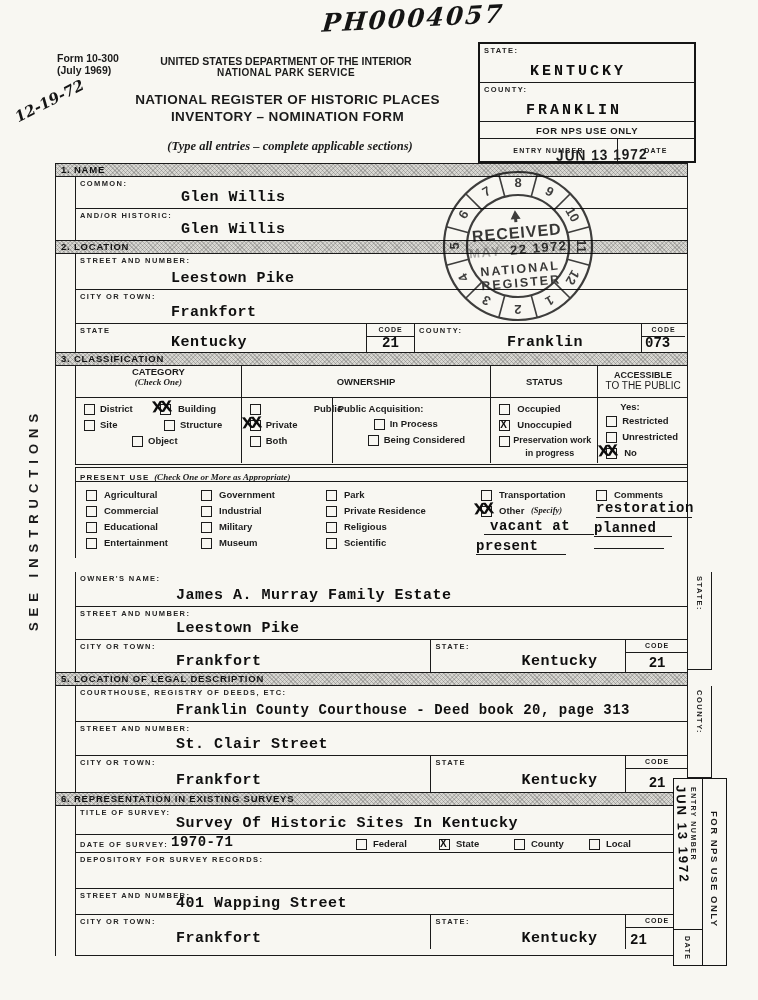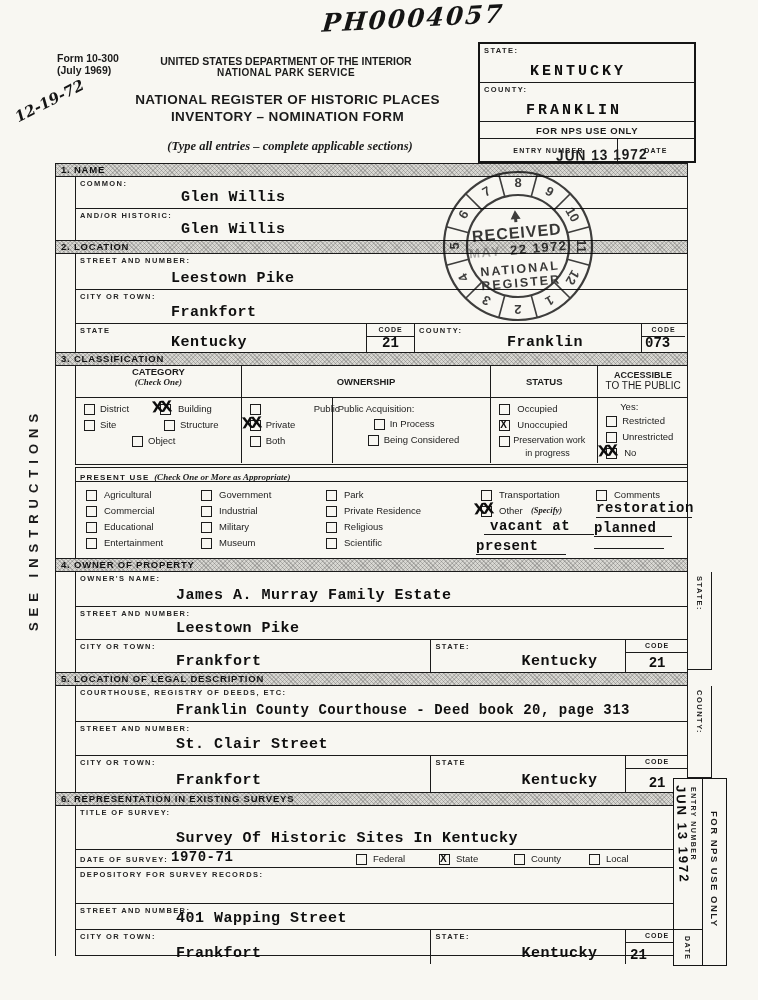--- a/index.html
+++ b/index.html
@@ -15,21 +15,21 @@
        font-size:9.5px;font-weight:700;letter-spacing:.8px;line-height:12px;padding-left:5px;color:#111;}
   .fieldbox{position:absolute;left:75px;width:613px;border-left:1.5px solid #1b1b1b;box-sizing:border-box;}
   .row{position:relative;box-sizing:border-box;}
   .bb{border-bottom:1.5px solid #1b1b1b;}
   .flabel{position:absolute;left:4px;top:2px;font-size:7.5px;font-weight:600;letter-spacing:1.4px;
           color:#242424;white-space:nowrap;}
   .typed{position:absolute;font-family:"Liberation Mono","DejaVu Sans Mono",monospace;font-weight:700;
          font-size:15px;letter-spacing:.5px;color:#0f0f0f;white-space:nowrap;}
   .typed.sm{font-size:14px;}
   .cb{position:absolute;width:9px;height:9px;border:1.5px solid #1c1c1c;box-sizing:content-box;}
-  .cbl{position:absolute;font-size:9.5px;font-weight:400;color:#1c1c1c;white-space:nowrap;}
+  .cbl{position:absolute;font-size:9.5px;font-weight:700;color:#1c1c1c;white-space:nowrap;}
   .mark{position:absolute;font-family:"DejaVu Sans",sans-serif;font-weight:700;font-size:15px;
         letter-spacing:-3px;color:#0d0d0d;transform:rotate(-4deg);line-height:1;}
   .xin{position:absolute;font-size:10px;font-weight:700;color:#0d0d0d;line-height:1;}
   .cells{display:flex;height:100%;}
   .cell{position:relative;height:100%;box-sizing:border-box;}
   .cell + .cell{border-left:1.5px solid #1b1b1b;}
   .clab{display:block;text-align:center;font-size:7px;letter-spacing:1px;font-weight:600;
         border-bottom:1.2px solid #1b1b1b;height:12px;line-height:12px;}
   .cval{position:absolute;left:0;right:0;bottom:1px;text-align:center;
         font-family:"Liberation Mono","DejaVu Sans Mono",monospace;font-size:14px;font-weight:700;color:#0f0f0f;}
@@ -289,21 +289,20 @@
     <span class="typed sm" style="left:408px;top:36px;width:104px;border-bottom:1.5px solid #1b1b1b;padding-left:6px;height:16px;">vacant at</span>
     <span class="typed sm" style="left:400px;top:56px;width:90px;border-bottom:1.5px solid #1b1b1b;height:16px;">present</span>
 
     <span class="cb" style="left:520px;top:8px;"></span>
     <span class="cbl" style="left:538px;top:7px;">Comments</span>
     <span class="typed sm" style="left:520px;top:18px;width:96px;border-bottom:1.5px solid #1b1b1b;height:17px;">restoration</span>
     <span class="typed sm" style="left:518px;top:38px;width:78px;border-bottom:1.5px solid #1b1b1b;height:16px;">planned</span>
     <span class="abs" style="left:518px;top:66px;width:70px;border-bottom:1.5px solid #1b1b1b;"></span>
   </div>
 
-  <div class="bar" style="top:558px;">4. OWNER OF PROPERTY</div>
   <div class="fieldbox" style="top:572px;height:100px;">
     <div class="row bb" style="height:35px;">
       <span class="flabel">OWNER'S NAME:</span>
       <span class="typed" style="left:100px;bottom:2px;">James A. Murray Family Estate</span>
     </div>
     <div class="row bb" style="height:33px;">
       <span class="flabel">STREET AND NUMBER:</span>
       <span class="typed" style="left:100px;bottom:2px;">Leestown Pike</span>
     </div>
     <div class="row" style="height:32px;">
@@ -347,21 +346,21 @@
         <div class="cell" style="width:63px;">
           <span class="clab">CODE</span>
           <span class="cval">21</span>
         </div>
       </div>
     </div>
   </div>
 
   <div class="bar" style="top:792px;">6. REPRESENTATION IN EXISTING SURVEYS</div>
   <div class="fieldbox bb" style="top:806px;height:150px;">
-    <div class="row bb" style="height:44px;">
+    <div class="row bb" style="height:29px;">
       <span class="flabel">TITLE OF SURVEY:</span>
       <span class="typed" style="left:100px;bottom:2px;">Survey Of Historic Sites In Kentucky</span>
     </div>
     <div class="row bb" style="height:18px;">
       <span class="flabel" style="top:5px;">DATE OF SURVEY:</span>
       <span class="typed sm" style="left:95px;bottom:2px;">1970-71</span>
       <span class="cb" style="left:280px;top:4px;"></span>
       <span class="cbl" style="left:297px;top:3px;">Federal</span>
       <span class="cb" style="left:363px;top:4px;"></span>
       <span class="xin" style="left:364px;top:4px;">X</span>

